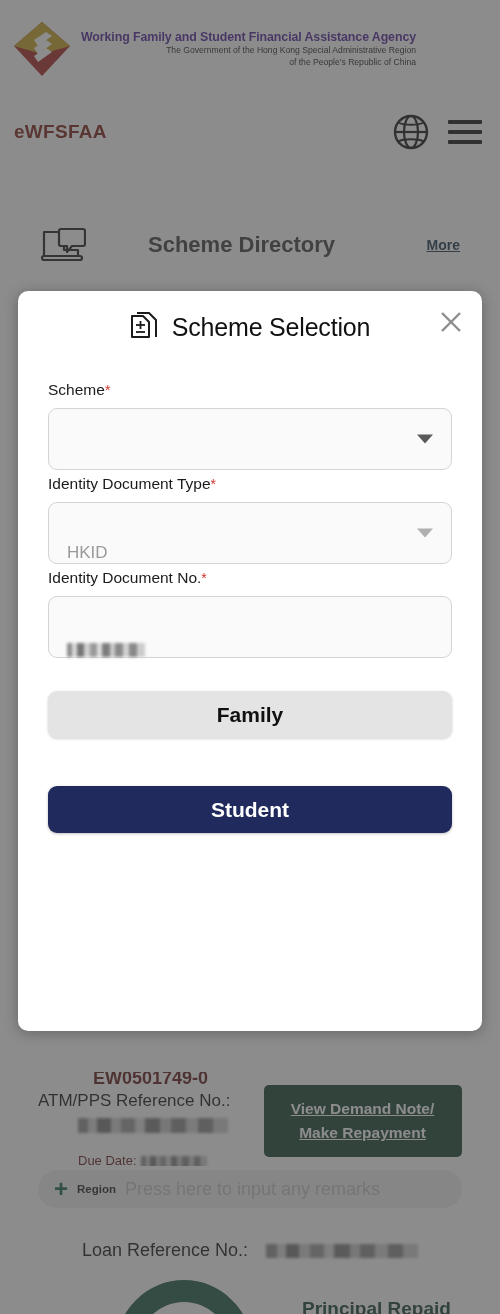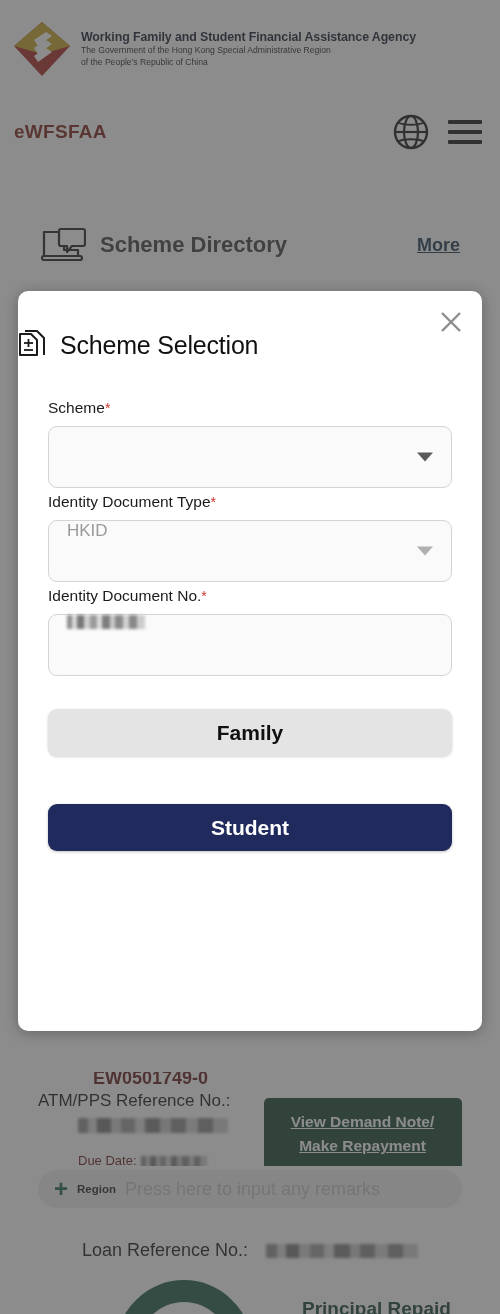--- a/index.html
+++ b/index.html
@@ -29,31 +29,32 @@
     display: flex;
     align-items: center;
     padding-left: 12px;
   }
   .gov-logo { width: 60px; height: 58px; position: relative; flex: 0 0 auto; }
   .gov-logo svg { display: block; }
   .gov-text { margin-left: 9px; }
   .gov-title {
     font-size: 12.4px;
     font-weight: bold;
-    color: #0f172a;
+    color: #4c1d95;
     letter-spacing: -0.1px;
     line-height: 1.15;
     white-space: nowrap;
   }
   .gov-sub {
     font-size: 8.6px;
     color: #1a1a1a;
     line-height: 1.32;
     margin-top: 1px;
     white-space: nowrap;
+    text-align: right;
   }
 
   
   .brandbar {
     position: absolute;
     left: 0; top: 98px;
     width: 500px; height: 68px;
     background: #ffffff;
     display: flex;
     align-items: center;
@@ -74,31 +75,32 @@
   
   .section-card {
     position: absolute;
     left: 22px; top: 212px;
     width: 456px;
     border-radius: 14px 14px 0 0;
     background: #ffffff;
     padding: 14px 18px 12px 18px;
     display: flex;
     align-items: center;
+    gap: 48px;
   }
   .section-icon { width: 46px; height: 38px; flex: 0 0 auto; }
   .section-title {
     font-size: 22px;
     font-weight: bold;
     color: #3a3a3a;
     margin-left: 14px;
   }
   .section-more {
     margin-left: auto;
-    font-size: 18px;
+    font-size: 14px;
     font-weight: bold;
     color: #17324a;
     text-decoration: underline;
   }
 
   
   .content-panel {
     position: absolute;
     left: 24px; top: 262px;
     width: 452px; height: 806px;
@@ -158,21 +160,21 @@
   .loan-right { flex: 1; display: flex; flex-direction: column; align-items: center; }
   .amount {
     font-size: 34px;
     font-weight: bold;
     color: #9d1a12;
     letter-spacing: -0.6px;
     line-height: 1;
     margin-top: 2px;
   }
   .repay-btn {
-    margin-top: 30px;
+    margin-top: 17px;
     width: 198px;
     background: #14402f;
     border-radius: 5px;
     padding: 12px 18px;
     text-align: center;
   }
   .repay-btn span {
     display: block;
     font-size: 15.5px;
     font-weight: bold;
@@ -259,23 +261,23 @@
     position: absolute;
     right: 16px; top: 16px;
     width: 30px; height: 30px;
     display: flex;
     align-items: center;
     justify-content: center;
   }
   .modal-head {
     display: flex;
     align-items: center;
-    justify-content: flex-start;
+    justify-content: center;
     gap: 14px;
-    padding-top: 38px;
+    padding-top: 20px;
   }
   .modal-head-icon { width: 28px; height: 32px; }
   .modal-title {
     font-size: 25px;
     color: #111111;
     letter-spacing: -0.2px;
   }
   .form { padding: 38px 30px 0 30px; }
   .field { margin-bottom: 5px; }
   .field-label {
@@ -284,21 +286,21 @@
     margin-bottom: 9px;
   }
   .req { color: #d0342c; font-size: 14px; }
   .control {
     position: relative;
     height: 62px;
     border: 1px solid #d4d4d4;
     border-radius: 9px;
     background: #fafafa;
     display: flex;
-    align-items: flex-start;
+    align-items: flex-end;
     padding: 0 18px;
   }
   .control .val {
     font-size: 17px;
     color: #9a9a9a;
   }
   .caret {
     position: absolute;
     right: 18px; top: 50%;
     transform: translateY(-50%);

